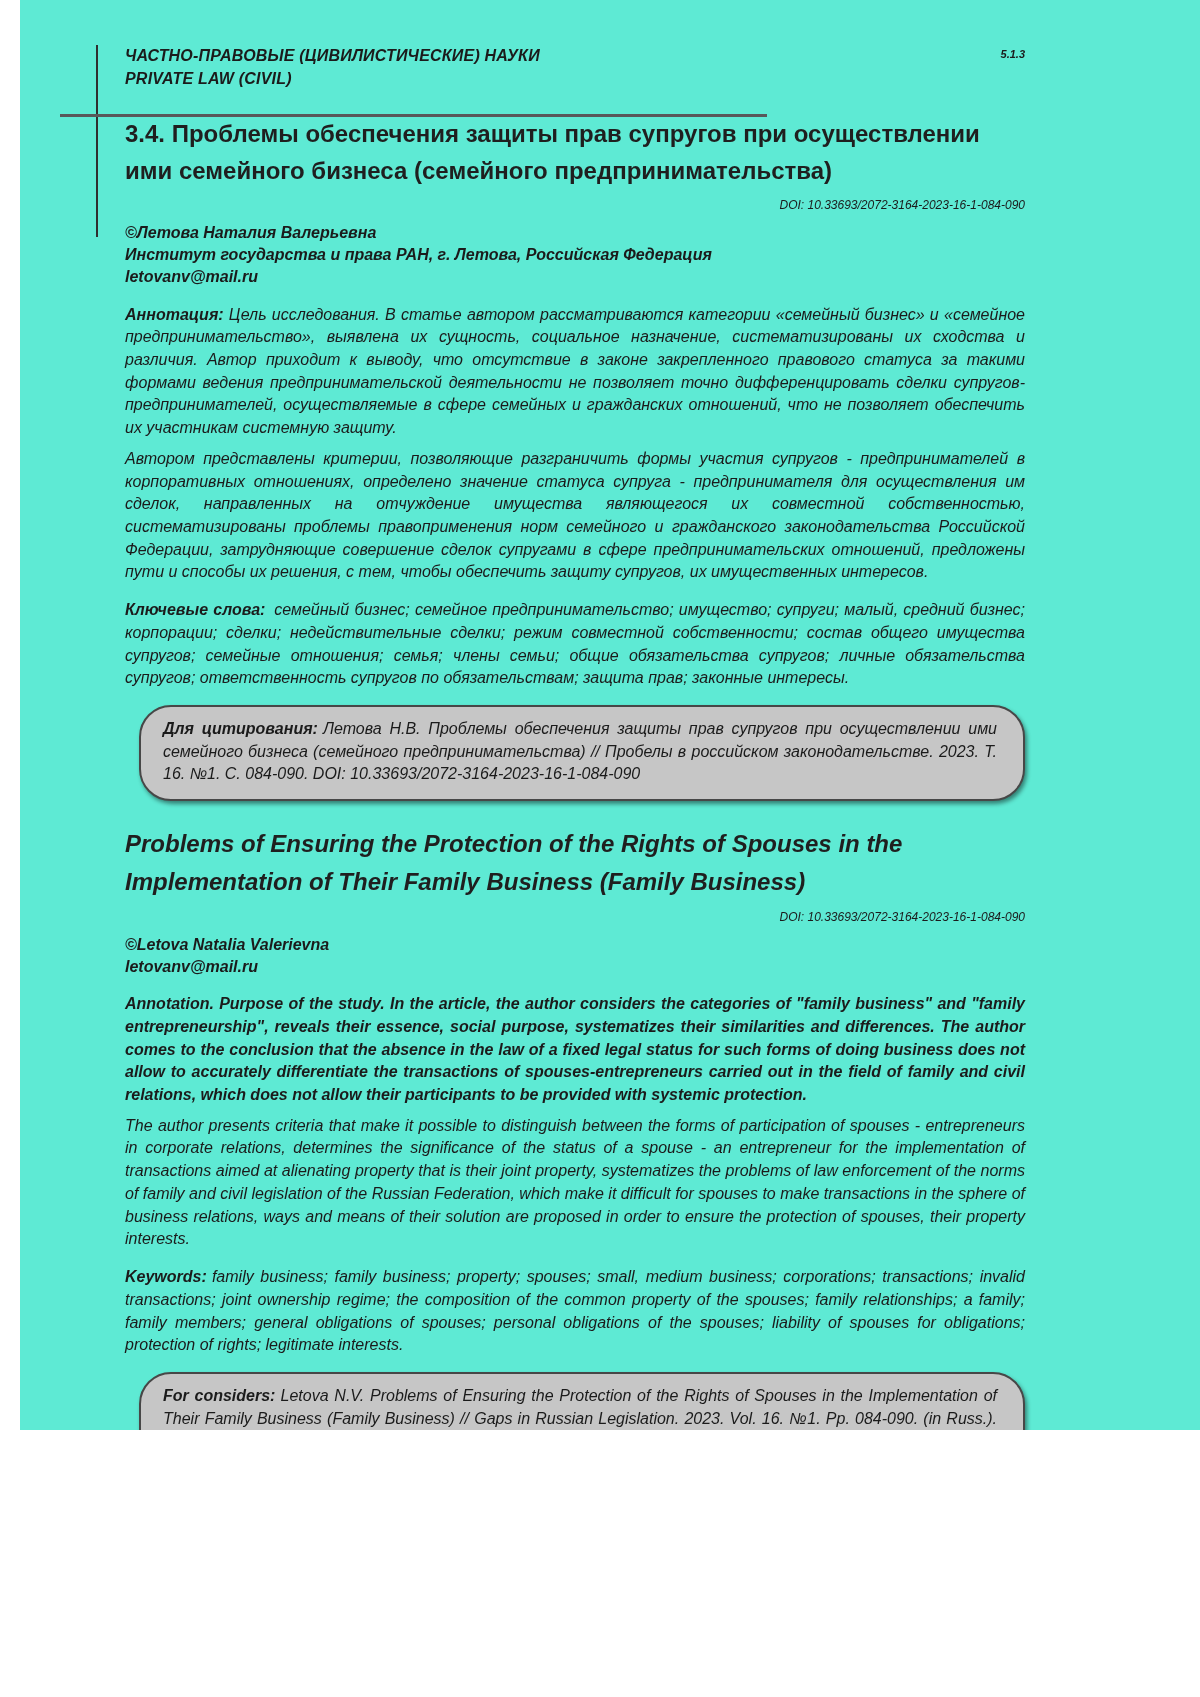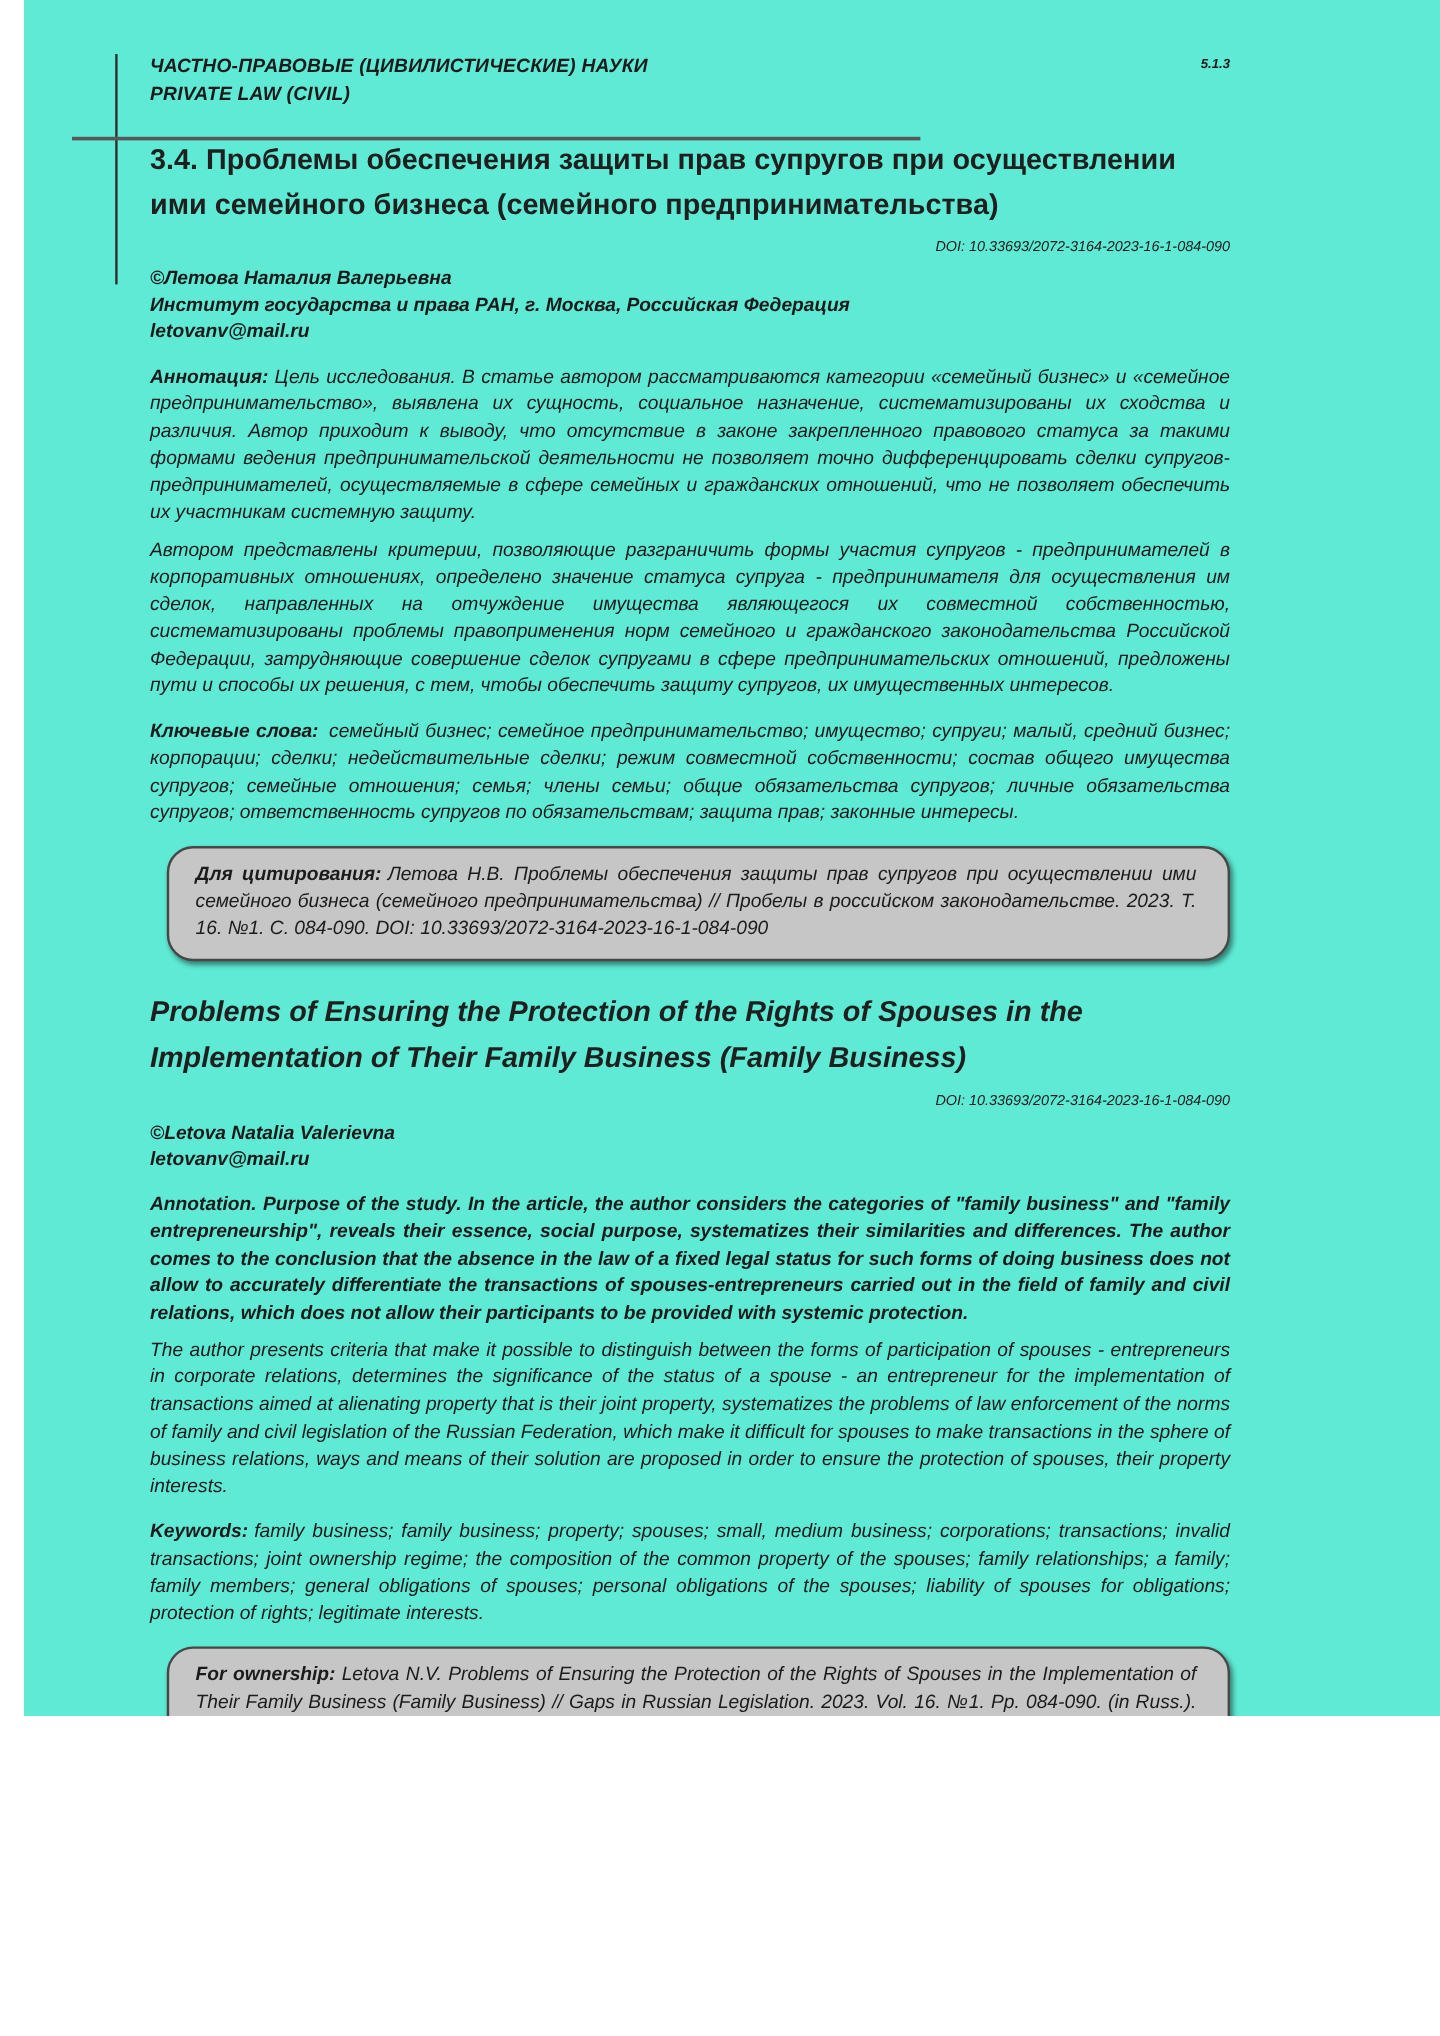--- a/index.html
+++ b/index.html
@@ -46,21 +46,21 @@
   p.gap { margin-top:15px; }
   p.bold-para { font-weight:bold; }
   .lbl { font-weight:bold; margin-right:.32em; }
   .lbl.wide { margin-right:.55em; }
 
   .cite-box {
     margin-top:15px; margin-left:14px;
     width:886px;
     background:#c6c6c6;
     border:2px solid #474747;
-    border-radius:22px;
+    border-radius:32px;
     padding:11px 26px 13px 22px;
     box-shadow:2px 3px 4px rgba(0,0,0,.45);
   }
   .cite-box p.body { margin-top:0; }
 
   .footer { position:absolute; left:105px; top:1600px; width:900px; font-size:16px; }
   .footer-pagenum { position:absolute; left:0; top:0; font-style:normal; }
   .footer-journal { position:absolute; left:47px; top:0; font-style:italic; }
   .footer-vol { position:absolute; left:428px; top:0; font-style:italic; }
   .footer-issn { position:absolute; right:0; top:0; text-align:right; font-style:italic; line-height:1.55;font-family:Liberation Mono, monospace; }
@@ -84,21 +84,21 @@
       </div>
       <div class="jheader-code">5.1.3</div>
     </div>
 
     <h1 class="title-ru">3.4. Проблемы обеспечения защиты прав супругов при осуществлении ими семейного бизнеса (семейного предпринимательства)</h1>
 
     <div class="doi">DOI: 10.33693/2072-3164-2023-16-1-084-090</div>
 
     <div class="authors">
       <div>©Летова Наталия Валерьевна</div>
-      <div>Институт государства и права РАН, г. Москва, Российская Федерация</div>
+      <div>Институт государства и права РАН, г. Летова, Российская Федерация</div>
       <div>letovanv@mail.ru</div>
     </div>
 
     <p class="body first"><span class="lbl">Аннотация:</span><span>Цель исследования. В статье автором рассматриваются категории «семейный бизнес» и «семейное предпринимательство», выявлена их сущность, социальное назначение, систематизированы их сходства и различия. Автор приходит к выводу, что отсутствие в законе закрепленного правового статуса за такими формами ведения предпринимательской деятельности не позволяет точно дифференцировать сделки супругов- предпринимателей, осуществляемые в сфере семейных и гражданских отношений, что не позволяет обеспечить их участникам системную защиту.</span></p>
 
     <p class="body">Автором представлены критерии, позволяющие разграничить формы участия супругов - предпринимателей в корпоративных отношениях, определено значение статуса супруга - предпринимателя для осуществления им сделок, направленных на отчуждение имущества являющегося их совместной собственностью, систематизированы проблемы правоприменения норм семейного и гражданского законодательства Российской Федерации, затрудняющие совершение сделок супругами в сфере предпринимательских отношений, предложены пути и способы их решения, с тем, чтобы обеспечить защиту супругов, их имущественных интересов.</p>
 
     <p class="body gap"><span class="lbl wide">Ключевые слова:</span><span>семейный бизнес; семейное предпринимательство; имущество; супруги; малый, средний бизнес; корпорации; сделки; недействительные сделки; режим совместной собственности; состав общего имущества супругов; семейные отношения; семья; члены семьи; общие обязательства супругов; личные обязательства супругов; ответственность супругов по обязательствам; защита прав; законные интересы.</span></p>
 
     <div class="cite-box">
@@ -114,21 +114,21 @@
       <div>letovanv@mail.ru</div>
     </div>
 
     <p class="body first bold-para">Annotation. Purpose of the study. In the article, the author considers the categories of "family business" and "family entrepreneurship", reveals their essence, social purpose, systematizes their similarities and differences. The author comes to the conclusion that the absence in the law of a fixed legal status for such forms of doing business does not allow to accurately differentiate the transactions of spouses-entrepreneurs carried out in the field of family and civil relations, which does not allow their participants to be provided with systemic protection.</p>
 
     <p class="body">The author presents criteria that make it possible to distinguish between the forms of participation of spouses - entrepreneurs in corporate relations, determines the significance of the status of a spouse - an entrepreneur for the implementation of transactions aimed at alienating property that is their joint property, systematizes the problems of law enforcement of the norms of family and civil legislation of the Russian Federation, which make it difficult for spouses to make transactions in the sphere of business relations, ways and means of their solution are proposed in order to ensure the protection of spouses, their property interests.</p>
 
     <p class="body gap"><span class="lbl">Keywords:</span><span>family business; family business; property; spouses; small, medium business; corporations; transactions; invalid transactions; joint ownership regime; the composition of the common property of the spouses; family relationships; a family; family members; general obligations of spouses; personal obligations of the spouses; liability of spouses for obligations; protection of rights; legitimate interests.</span></p>
 
     <div class="cite-box">
-      <p class="body"><span class="lbl">For ownership:</span><span>Letova N.V. Problems of Ensuring the Protection of the Rights of Spouses in the Implementation of Their Family Business (Family Business) // Gaps in Russian Legislation. 2023. Vol. 16. №1. Pp. 084-090. (in Russ.). DOI: 10.33693/2072-3164-2023-16-1-084-090</span></p>
+      <p class="body"><span class="lbl">For considers:</span><span>Letova N.V. Problems of Ensuring the Protection of the Rights of Spouses in the Implementation of Their Family Business (Family Business) // Gaps in Russian Legislation. 2023. Vol. 16. №1. Pp. 084-090. (in Russ.). DOI: 10.33693/2072-3164-2023-16-1-084-090</span></p>
     </div>
 
   </div>
 
   <div class="footer">
     <span class="footer-pagenum">84</span>
     <span class="footer-journal">Gaps in Russian Legislation</span>
     <span class="footer-vol">Vol.16  №1  2023</span>
     <span class="footer-issn">
       <div>ISSN 2072-3164 (print)</div>

